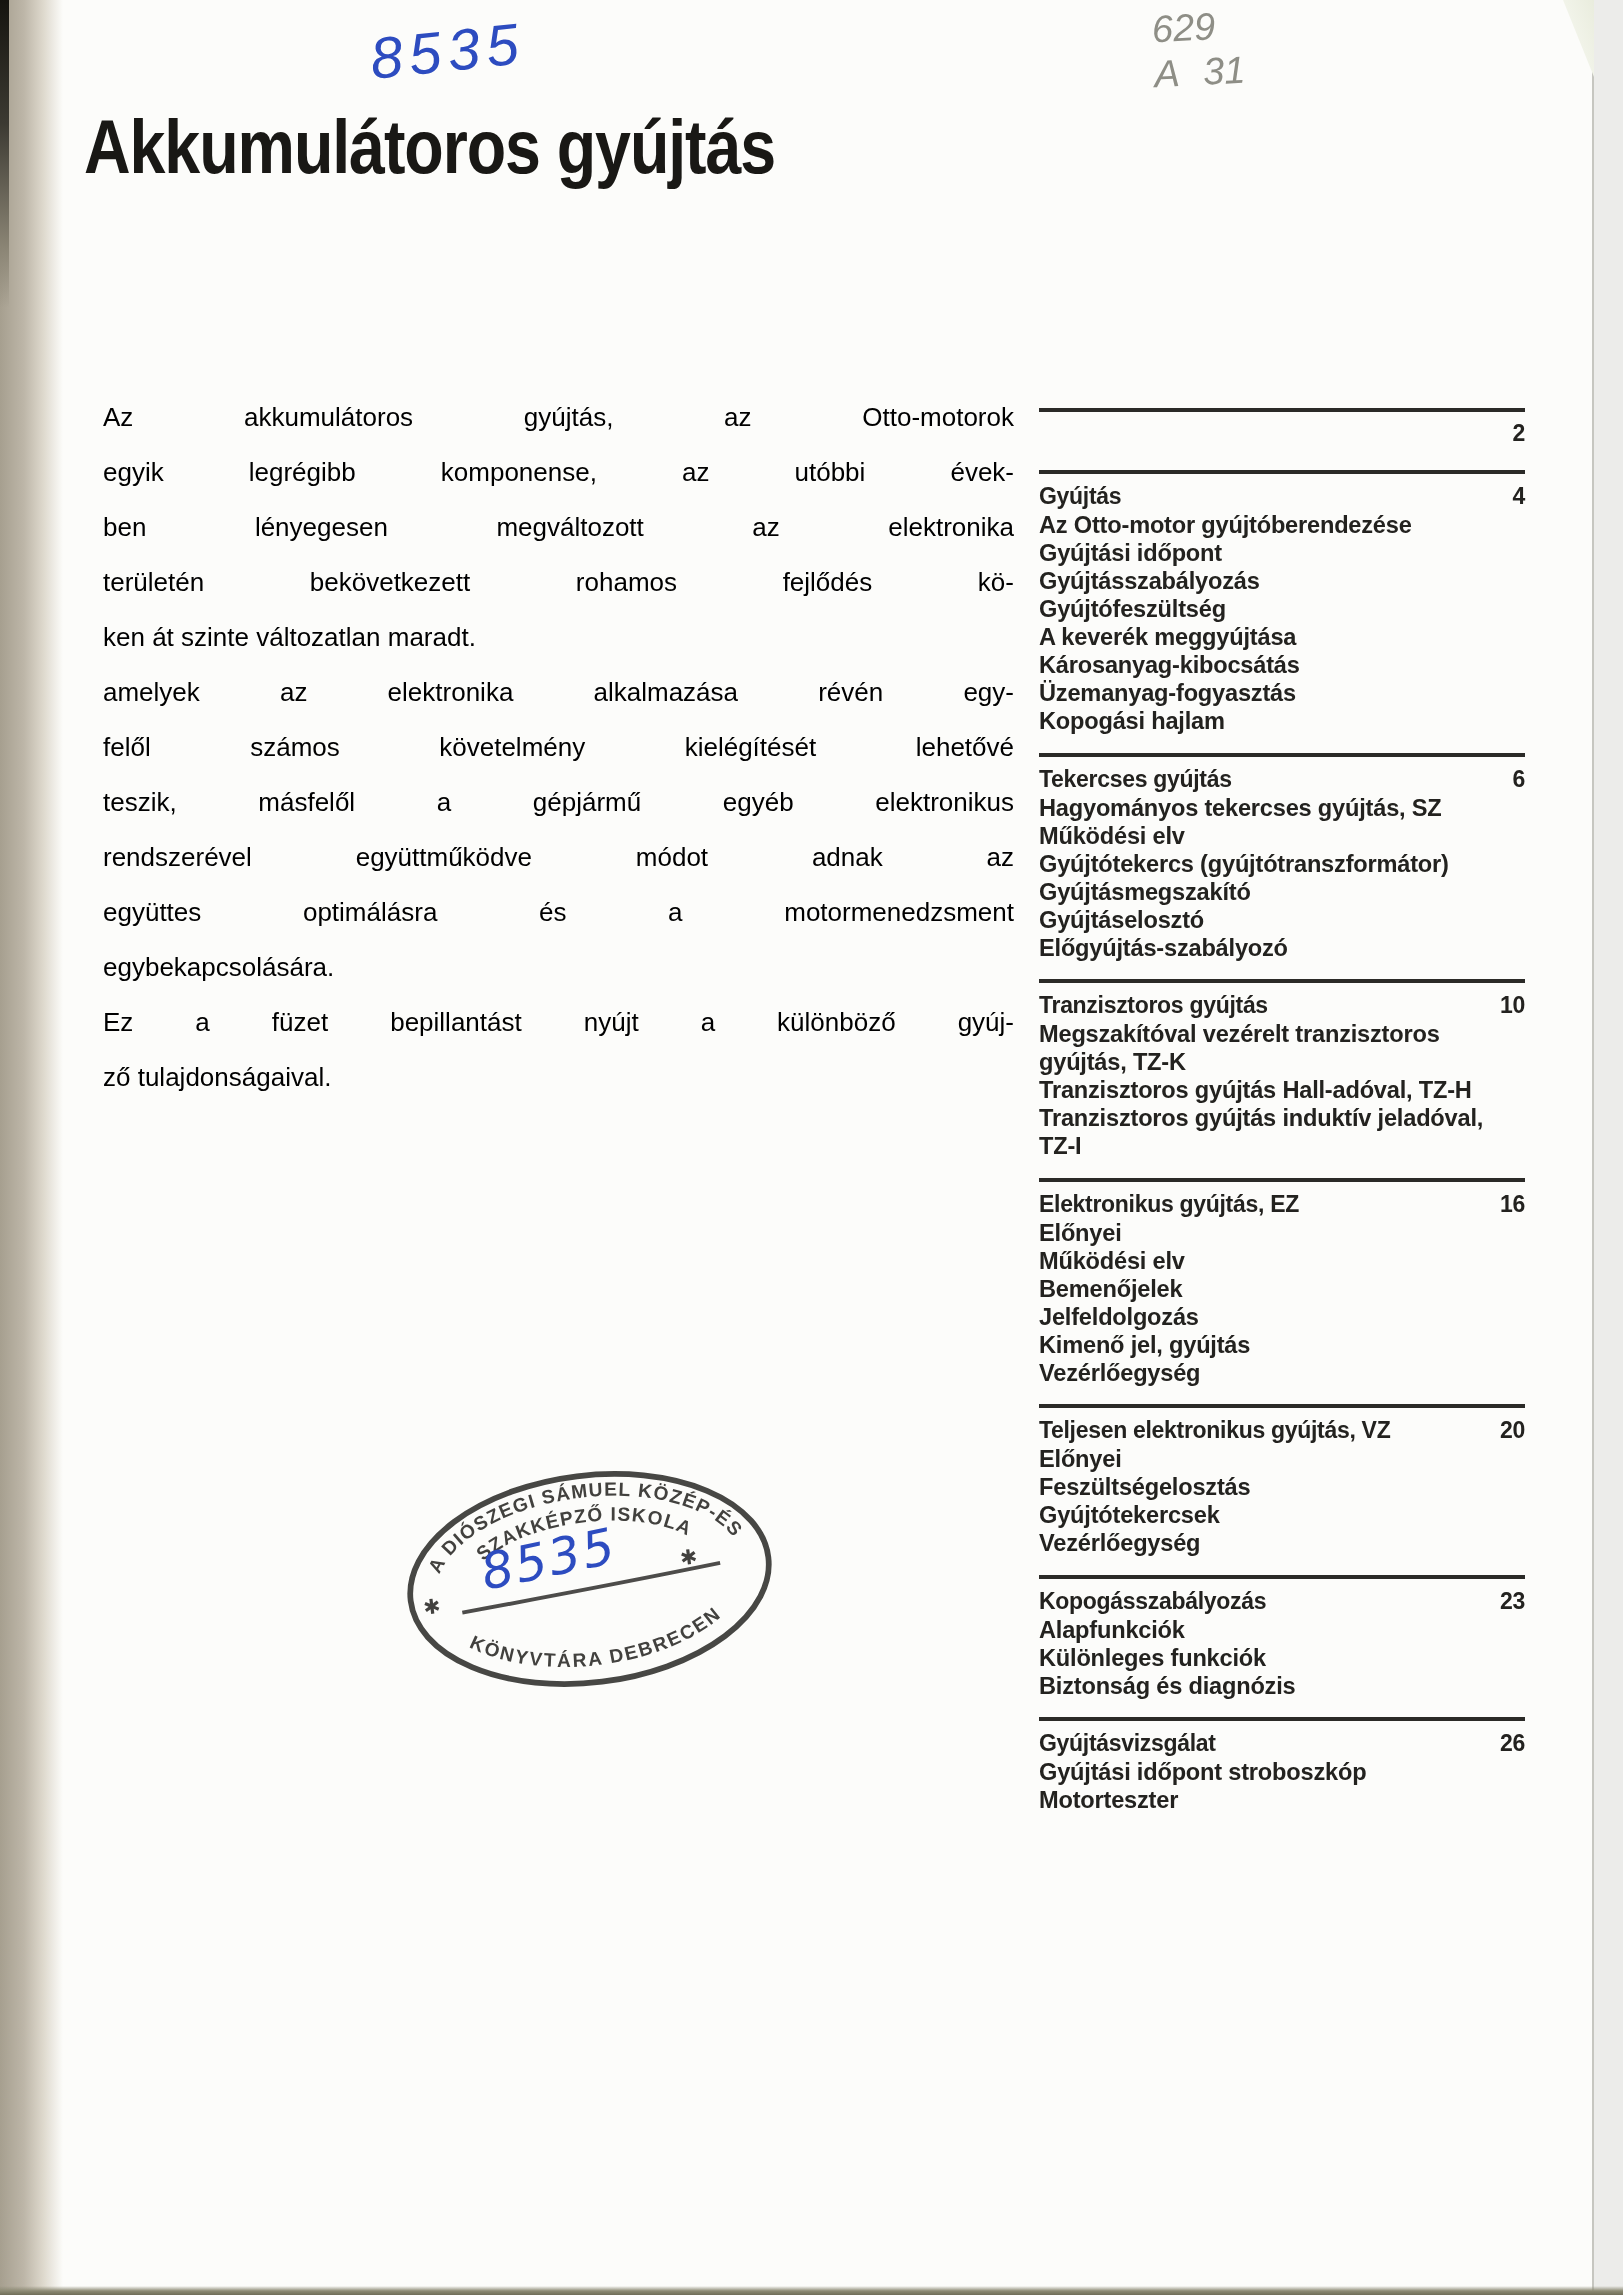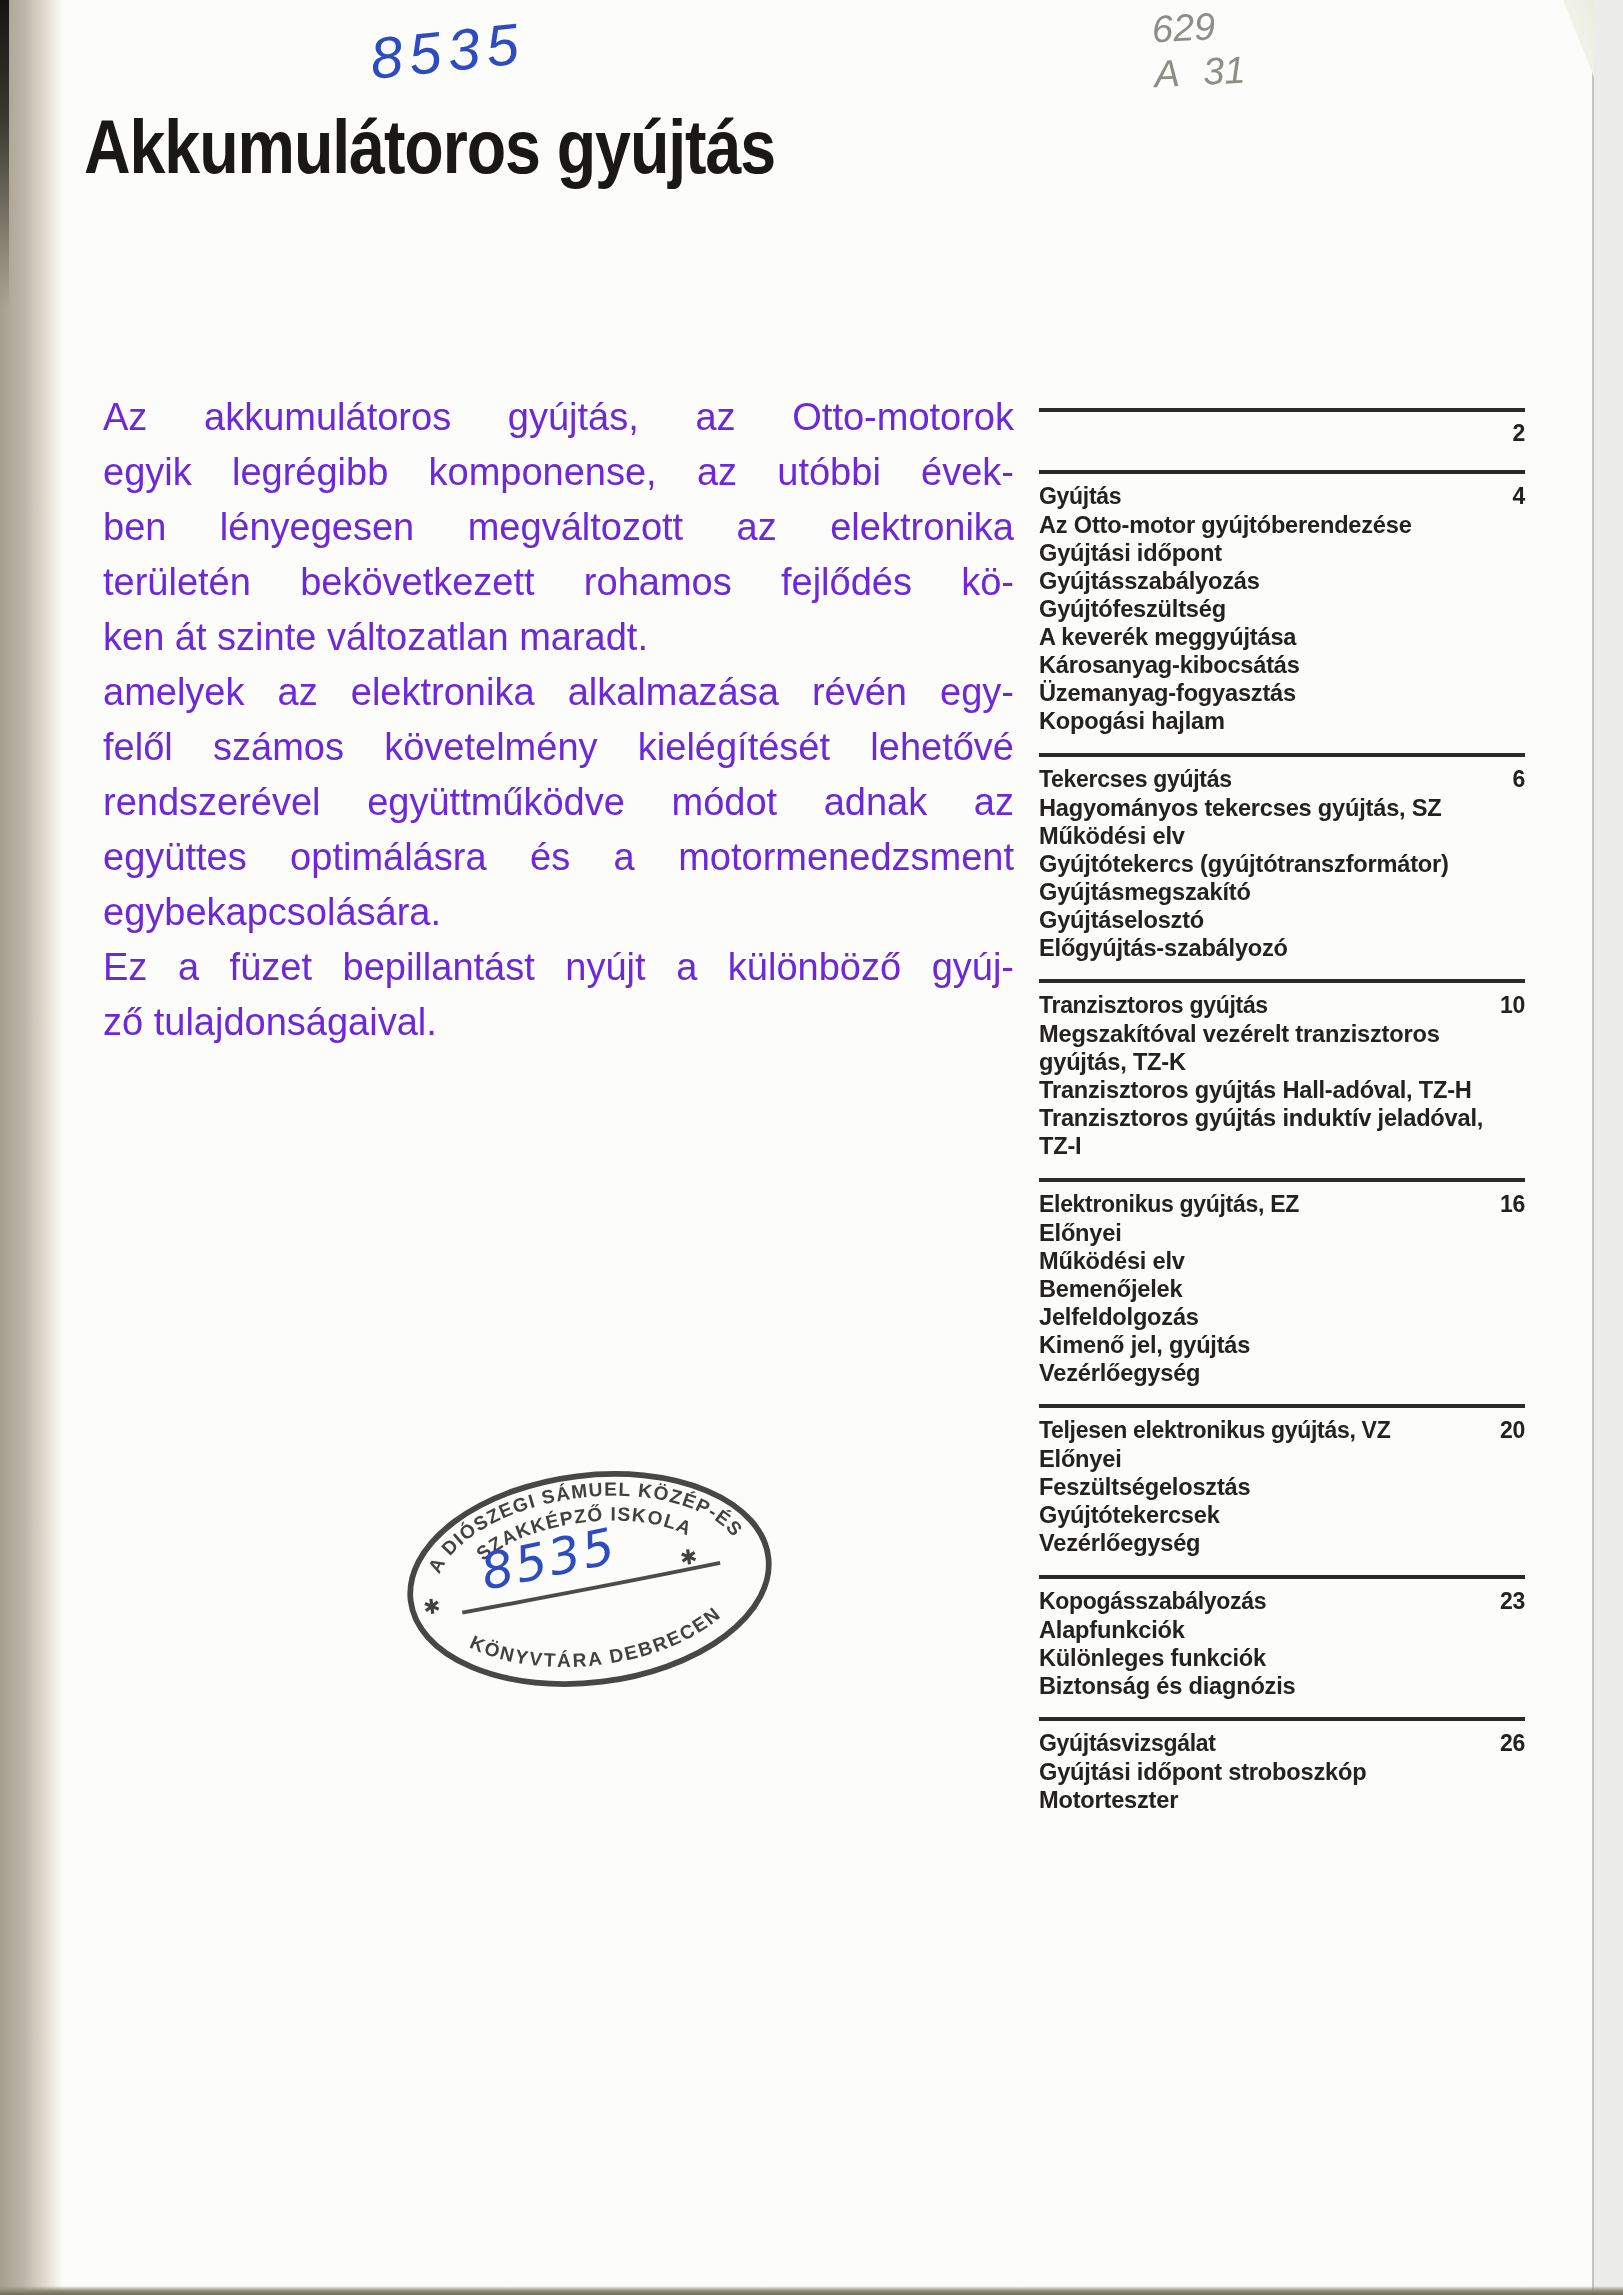--- a/index.html
+++ b/index.html
@@ -46,21 +46,21 @@
   
   .page-title{
     position:absolute;left:84px;top:103px;margin:0;
     font-size:76px;font-weight:bold;letter-spacing:-1.3px;white-space:nowrap;
     color:#191815;
     transform:scaleX(0.85);transform-origin:left top;
   }
   
   .body-col{
     position:absolute;left:103px;top:390px;width:911px;
-    font-size:38px;line-height:55px;color:#6d28d9;
+    font-size:26px;line-height:55px;color:#000000;
   }
   .para{margin:0;}
   .bline{
     text-align:justify;text-align-last:justify;
     -moz-text-align-last:justify;
   }
   .bline-last{text-align-last:left;-moz-text-align-last:left;}
   
   .toc{
     position:absolute;left:1039px;top:390px;width:486px;
@@ -103,20 +103,21 @@
     <div class="para">
       <div class="bline">Az akkumulátoros gyújtás, az Otto-motorok</div>
       <div class="bline">egyik legrégibb komponense, az utóbbi évek-</div>
       <div class="bline">ben lényegesen megváltozott az elektronika</div>
       <div class="bline">területén bekövetkezett rohamos fejlődés kö-</div>
       <div class="bline bline-last">ken át szinte változatlan maradt.</div>
     </div>
     <div class="para">
       <div class="bline">amelyek az elektronika alkalmazása révén egy-</div>
       <div class="bline">felől számos követelmény kielégítését lehetővé</div>
+      <div class="bline">teszik, másfelől a gépjármű egyéb elektronikus</div>
       <div class="bline">rendszerével együttműködve módot adnak az</div>
       <div class="bline">együttes optimálásra és a motormenedzsment</div>
       <div class="bline bline-last">egybekapcsolására.</div>
     </div>
     <div class="para">
       <div class="bline">Ez a füzet bepillantást nyújt a különböző gyúj-</div>
       <div class="bline bline-last">ző tulajdonságaival.</div>
     </div>
   </div>
 

